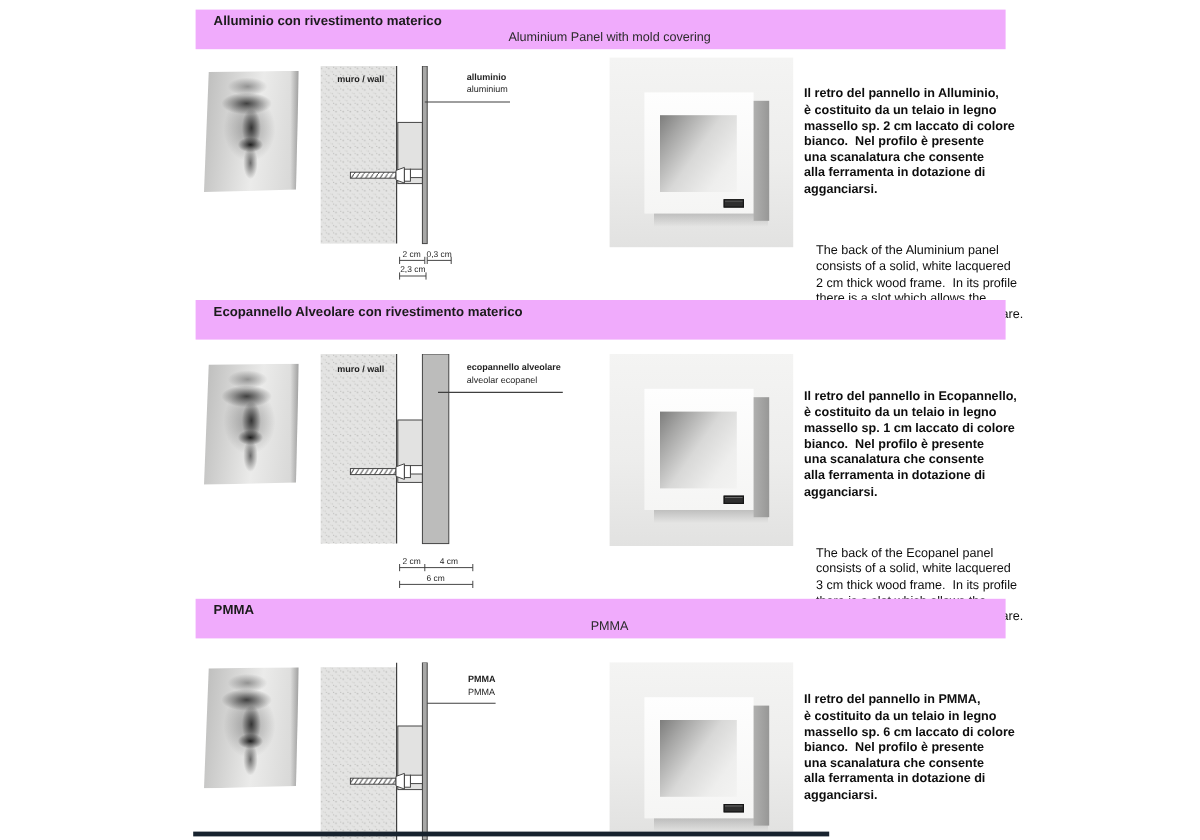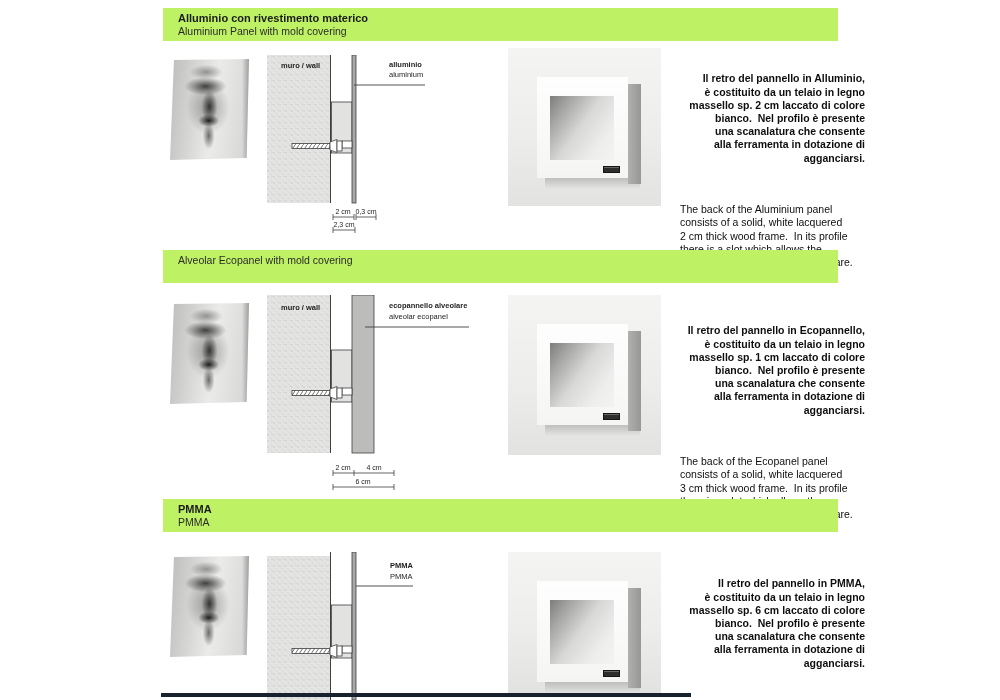--- a/index.html
+++ b/index.html
@@ -4,24 +4,24 @@
 <style>
   html,body{margin:0;padding:0;}
   body{
     width:1000px;height:700px;position:relative;overflow:hidden;
     background:#ffffff;
     font-family:"Liberation Sans","DejaVu Sans",sans-serif;
     color:#111;
   }
   .section-header{
     position:absolute;left:163px;width:675px;height:33px;
-    background:#bef264;box-sizing:border-box;padding:4px 0 0 15px;
+    background:#f0abfc;box-sizing:border-box;padding:4px 0 0 15px;
   }
   .hdr-title{font-size:11px;font-weight:bold;line-height:13px;color:#1b1b1b;}
-  .hdr-sub{font-size:10.5px;line-height:12px;color:#2b2b2b;}
+  .hdr-sub{font-size:10.5px;line-height:12px;color:#2b2b2b;text-align:center;}
 
   .artwork{
     position:absolute;width:79px;height:101px;
     background:
       linear-gradient(to left, rgba(110,110,110,.55), rgba(0,0,0,0) 9%),
       radial-gradient(ellipse 30px 13px at 45% 27%, rgba(25,25,25,.78), rgba(25,25,25,0) 70%),
       radial-gradient(ellipse 11px 22px at 50% 47%, rgba(35,35,35,.85), rgba(0,0,0,0) 72%),
       radial-gradient(ellipse 15px 9px at 49% 61%, rgba(12,12,12,.9), rgba(0,0,0,0) 70%),
       radial-gradient(ellipse 8px 18px at 49% 76%, rgba(40,40,40,.65), rgba(0,0,0,0) 75%),
       radial-gradient(ellipse 27px 34px at 48% 48%, rgba(75,75,75,.5), rgba(0,0,0,0) 80%),
@@ -55,21 +55,21 @@
     position:absolute;left:13px;top:19px;width:64px;height:64px;
     background:linear-gradient(125deg,#7d7d7c 0%,#a5a5a4 20%,#d8d8d7 48%,#eeeeed 78%,#f3f3f2 100%);
   }
   .plate{
     position:absolute;right:8px;bottom:5px;width:17px;height:7px;
     background:#2e2e2e;border:1px solid #161616;box-sizing:border-box;
     box-shadow:inset 0 1px 0 rgba(255,255,255,.28);
   }
 
   .desc{position:absolute;width:195px;font-size:10.5px;line-height:13.2px;color:#0e0e0e;white-space:pre;}
-  .desc-it{font-weight:bold;text-align:right;}
+  .desc-it{font-weight:bold;}
   .desc-en{margin-top:12px;margin-left:10px;}
 
   .page-edge{position:absolute;left:161px;top:693px;width:530px;height:4px;background:#17222e;}
   .hidden-defs{position:absolute;width:0;height:0;}
 </style>
 </head>
 <body>
 
 <svg class="hidden-defs" aria-hidden="true">
   <defs>
@@ -133,21 +133,21 @@
     <div class="desc-en">The back of the Aluminium panel
 consists of a solid, white lacquered
 2 cm thick wood frame.  In its profile
 there is a slot which allows the
 attachment of the supplied hardware.</div>
   </div>
 </section>
 
 <section>
   <header class="section-header" style="top:250px">
-    <div class="hdr-sub">Alveolar Ecopanel with mold covering</div>
+    <div class="hdr-title">Ecopannello Alveolare con rivestimento materico</div>
   </header>
 
   <div class="artwork" style="left:170px;top:303px"></div>
 
   <svg class="diagram" style="left:267px;top:295px" width="215" height="200" viewBox="0 0 215 200">
     <rect x="0" y="0" width="63" height="158" fill="url(#speckle)"></rect>
     <line x1="63.5" y1="0" x2="63.5" y2="158" stroke="#3f3f3f" stroke-width="1"></line>
     <text x="14" y="15" class="svg-bold">muro / wall</text>
     <rect x="64.5" y="55" width="20.5" height="52" fill="#e2e2e1" stroke="#3f3f3f" stroke-width="0.8"></rect>
     <rect x="85" y="0" width="22" height="158" fill="#bcbcbb" stroke="#3f3f3f" stroke-width="0.8"></rect>

